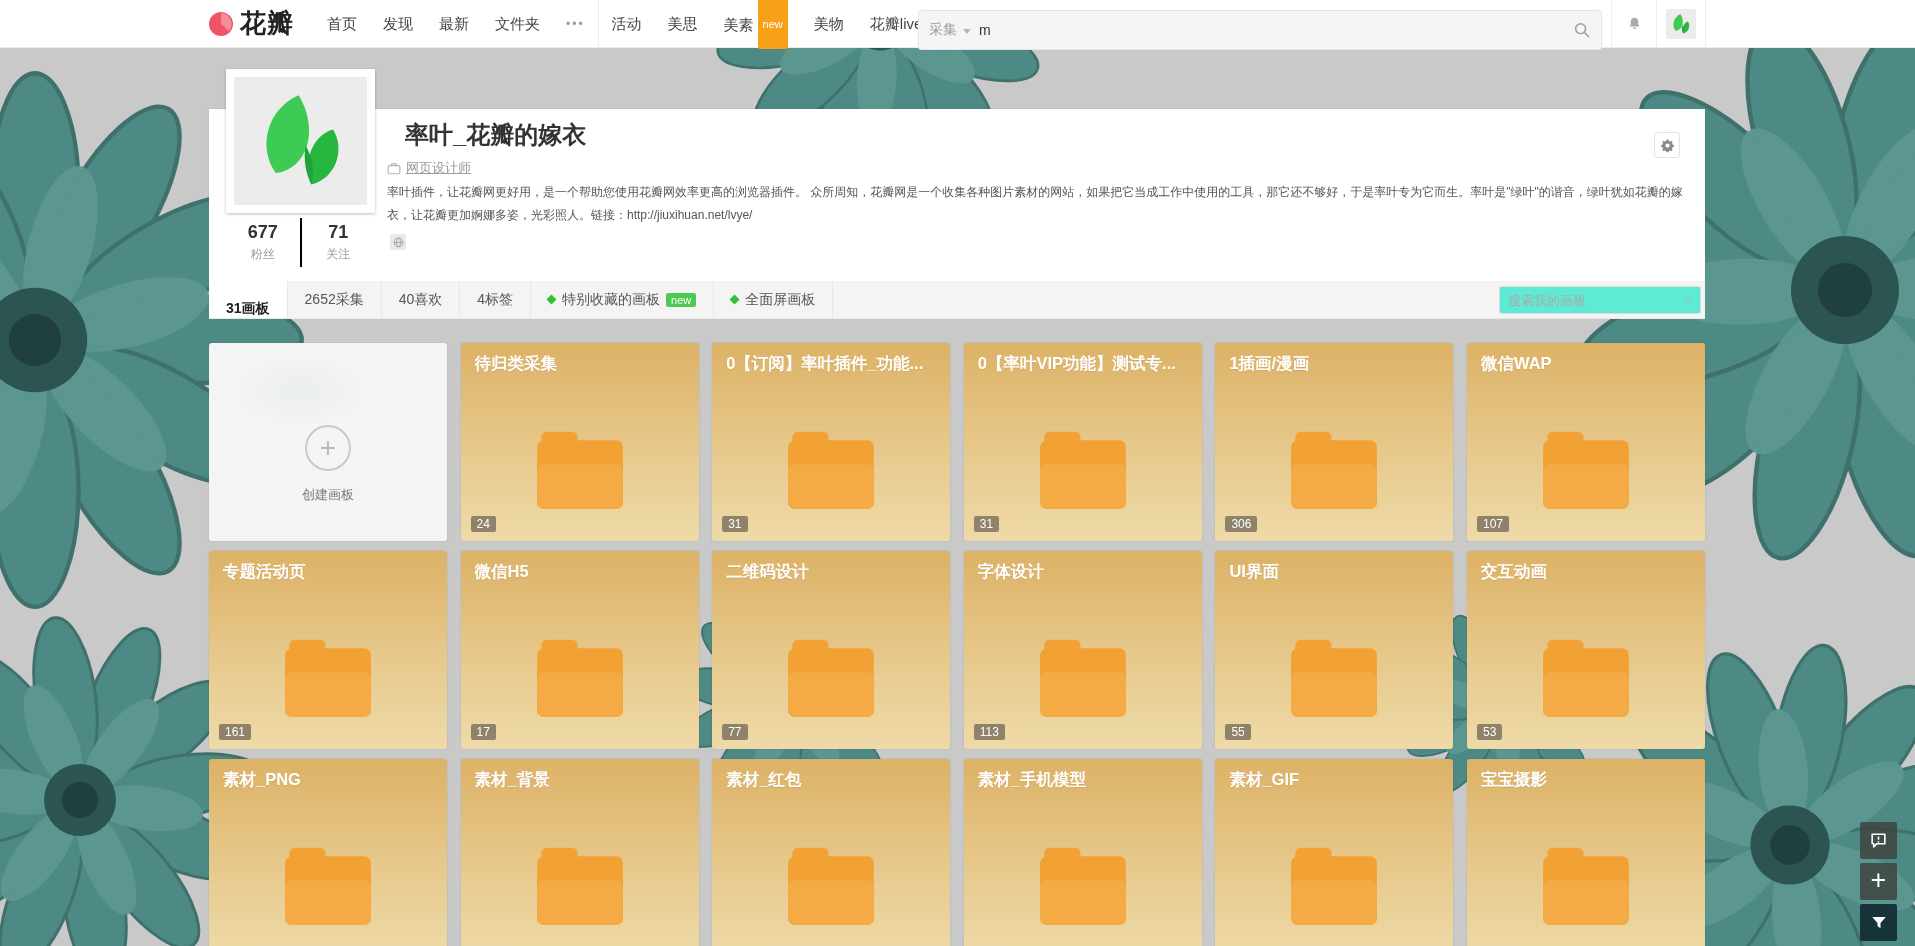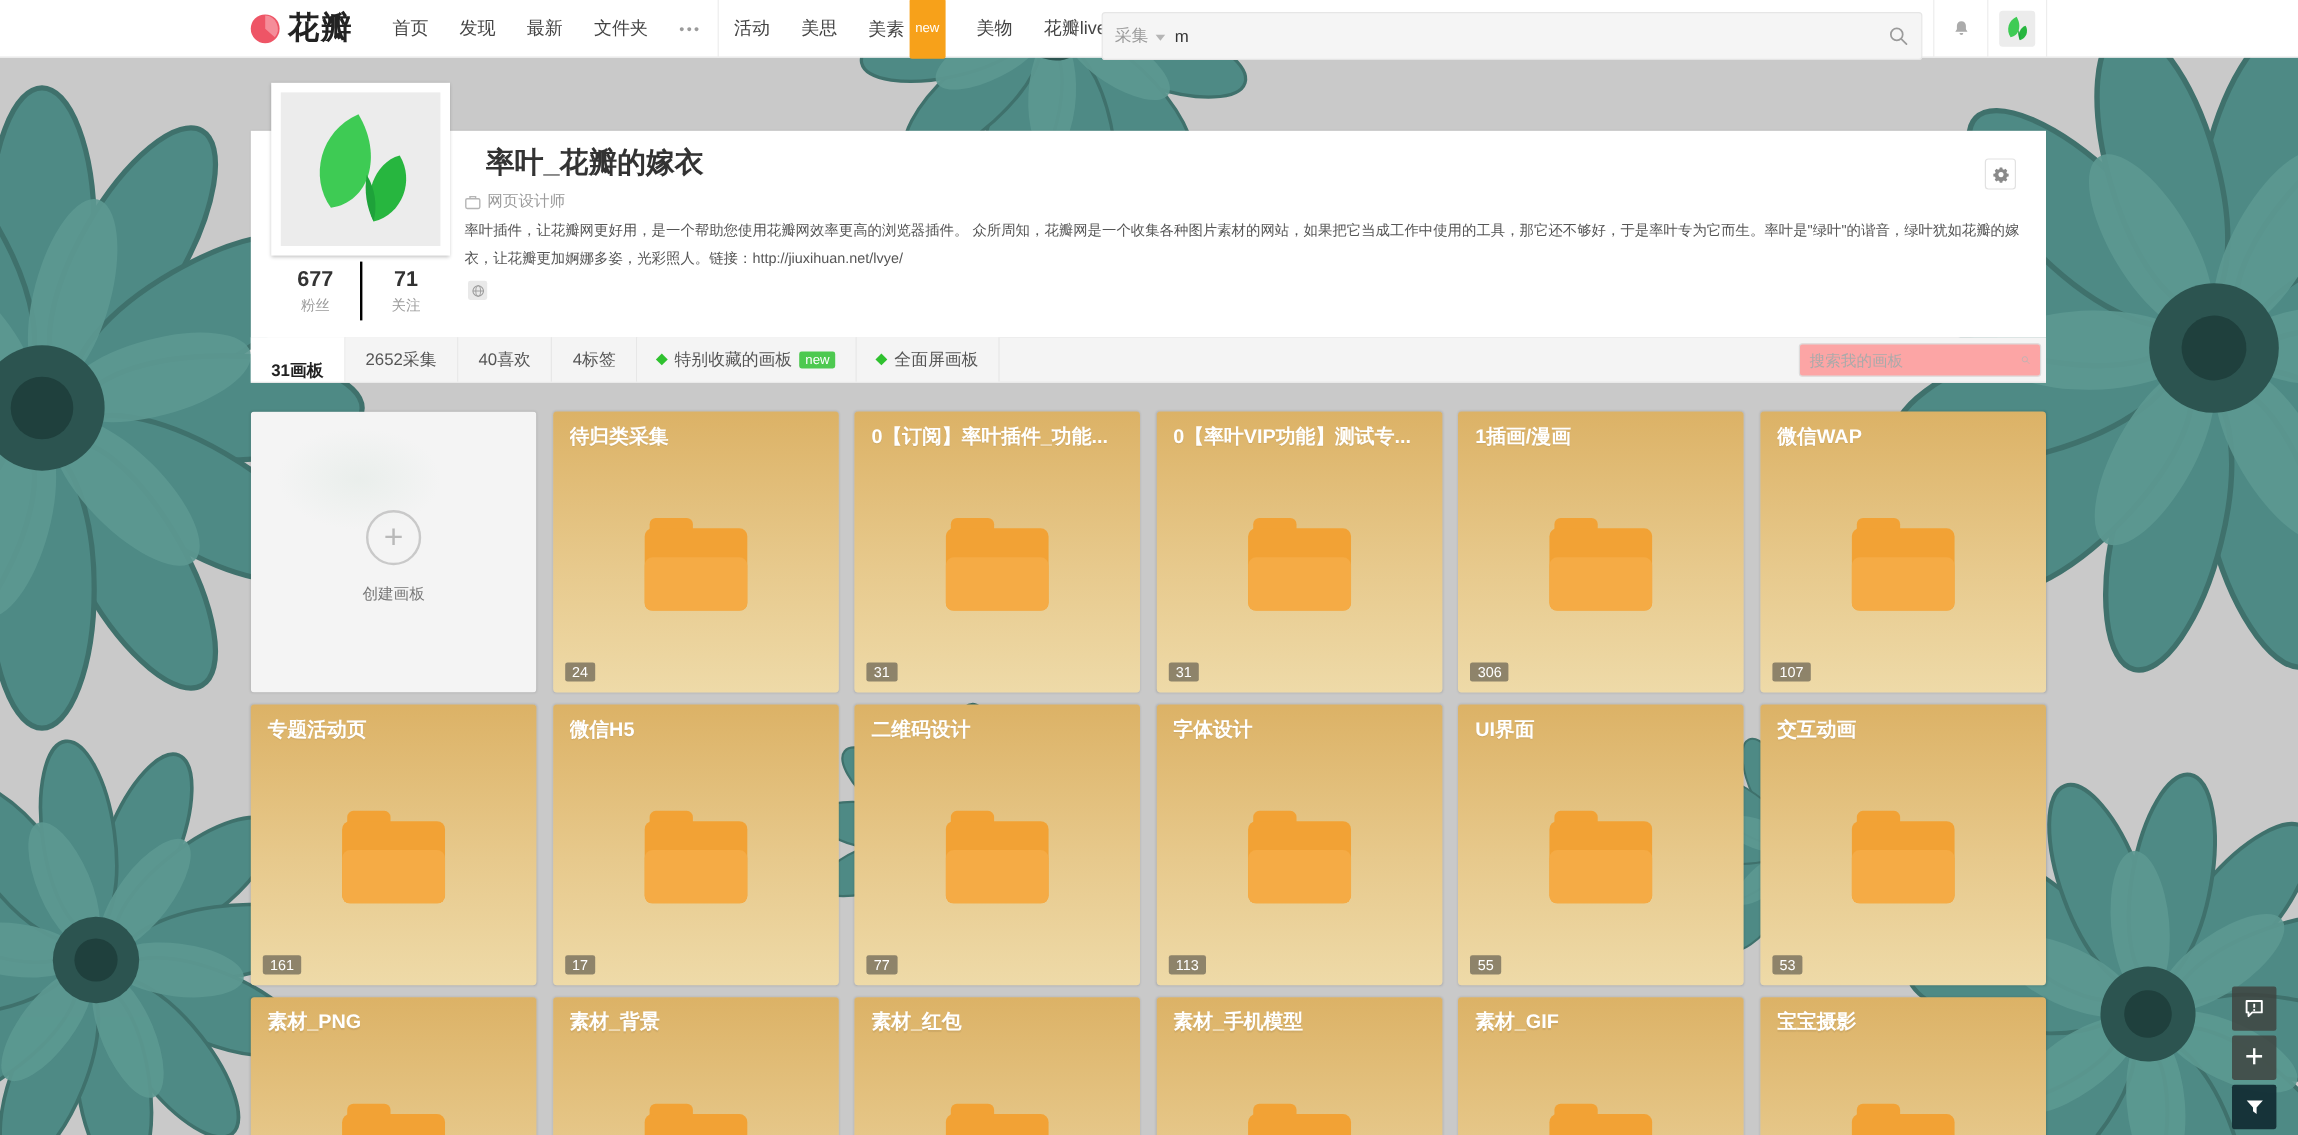--- a/index.html
+++ b/index.html
@@ -54,21 +54,21 @@
     position:absolute; left:17px; top:-40px; width:149px; height:144px;
     background:#fff; box-shadow:0 1px 3px rgba(0,0,0,.25); padding:8px; cursor:pointer;
   }
   .avatar-img { width:100%; height:100%; background:#ececec; display:flex; align-items:center; justify-content:center; }
   .stats { position:absolute; left:17px; top:109px; width:149px; display:flex; text-align:center; }
   .stat { flex:1; padding:4px 0; cursor:pointer; }
   .stat + .stat { border-left:2px solid #000000; }
   .stat-value { font-size:18px; font-weight:bold; color:#333; }
   .stat-label { font-size:12px; color:#9b9b9b; margin-top:3px; }
   .p-name { position:absolute; left:196px; top:10px; font-size:24px; font-weight:bold; color:#333; }
-  .p-occ { position:absolute; left:178px; top:50px; font-size:13px; color:#9b9b9b; display:flex; align-items:center; gap:5px; }
+  .p-occ { position:absolute; left:178px; top:50px; font-size:13px; color:#9b9b9b; display:flex; align-items:center; gap:5px;text-decoration:underline; }
   .p-bio { position:absolute; left:178px; top:72px; width:1300px; font-size:12px; line-height:23px; color:#555; }
   .p-site {
     position:absolute; left:181px; top:125px; width:16px; height:16px; background:#e9e9e9;
     border-radius:2px; display:flex; align-items:center; justify-content:center; cursor:pointer;
   }
   .gear-btn {
     position:absolute; right:25px; top:23px; width:26px; height:26px;
     border:1px solid #e2e2e2; border-radius:3px; background:#fff;
     display:flex; align-items:center; justify-content:center; cursor:pointer;
   }
@@ -81,32 +81,32 @@
   }
   .tab {
     display:flex; align-items:center; padding:0 17px; font-size:14px; color:#555;
     border-right:1px solid #e7e7e7; cursor:pointer; white-space:nowrap; background:#f4f4f4;
   }
   .tab.active { background:#fff; color:#222; font-weight:bold;align-items:flex-end; }
   .tab-diamond { width:7px; height:7px; background:#2fc12f; transform:rotate(45deg); margin-right:7px; display:inline-block; }
   .tab-badge { background:#4dc950; color:#fff; font-size:11px; padding:1px 5px; border-radius:2px; margin-left:6px; font-weight:normal; }
   .board-search {
     position:absolute; right:4px; top:5px; width:202px; height:28px;
-    background:#fca5a5; border:1px solid #dcdcdc; border-radius:3px;
+    background:#5eead4; border:1px solid #dcdcdc; border-radius:3px;
     display:flex; align-items:center; padding:11px 8px;
   }
   .board-search input { flex:1; border:none; outline:none; font-size:13px; color:#555; font-family:inherit; background:transparent; }
   .board-search input::placeholder { color:#aaa; }
 
   
   .grid {
     position:absolute; left:209px; top:343px; width:1510px; z-index:4;
     display:flex; flex-wrap:wrap; column-gap:13.6px; row-gap:10px;
   }
-  .card { width:238px; height:234px; border-radius:3px; position:relative; cursor:pointer; }
+  .card { width:238px; height:198px; border-radius:3px; position:relative; cursor:pointer; }
   .create-card {
     background:radial-gradient(closest-side at 38% 24%, rgba(233,238,235,.95), rgba(233,238,235,0) 75%), #f4f4f4;
     box-shadow:0 0 2px rgba(0,0,0,.1);
     display:flex; flex-direction:column; align-items:center;
   }
   .create-circle {
     margin-top:82px; width:46px; height:46px; border:2px solid #c9c9c9; border-radius:50%;
     color:#b9b9b9; font-size:28px; font-weight:300; display:flex; align-items:center; justify-content:center; line-height:1;
   }
   .create-label { margin-top:15px; font-size:13px; color:#777; }

